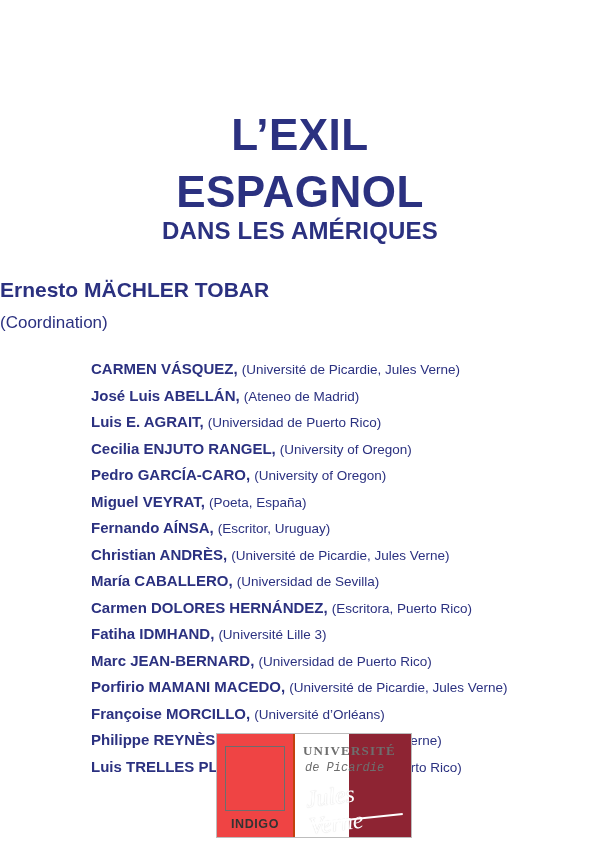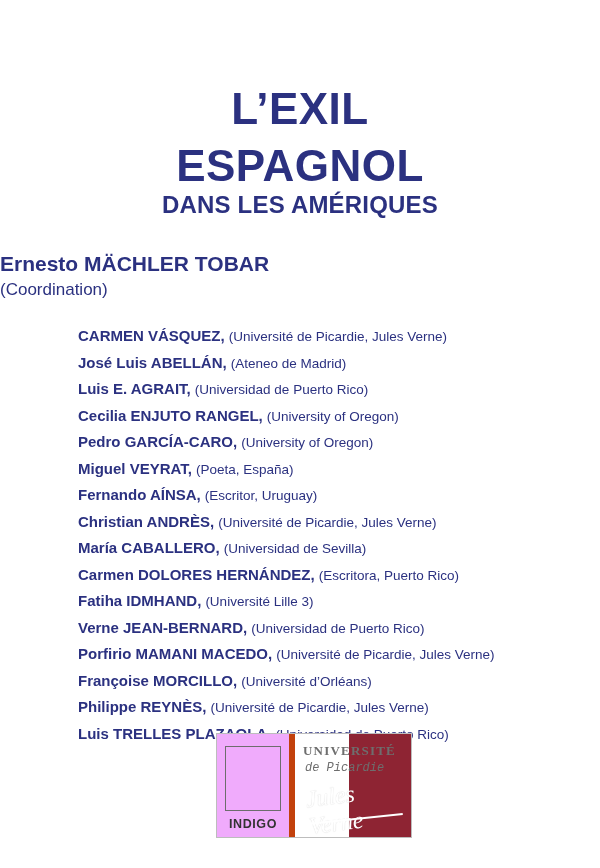--- a/index.html
+++ b/index.html
@@ -17,21 +17,21 @@
   .page {
     position: relative;
     width: 600px;
     height: 868px;
     box-sizing: border-box;
   }
 
   
   .title-block {
     text-align: center;
-    padding-top: 84px;
+    padding-top: 110px;
   }
   .title-line-1 {
     font-size: 44px;
     font-weight: bold;
     letter-spacing: 0.5px;
     color: #2b3180;
     line-height: 1.12;
   }
   .title-line-2 {
     font-size: 44px;
@@ -56,28 +56,29 @@
   }
   .coordinator-name {
     font-size: 21px;
     font-weight: bold;
     color: #2b3180;
   }
   .coordinator-role {
     font-size: 17px;
     font-weight: normal;
     color: #2b3180;
-    margin-top: 4px;
+    margin-top: 11px;
   }
 
   
   .contributors {
     margin-top: 28px;
     padding-left: 78px;
     padding-right: 40px;
+    margin-left: 13px;
   }
   .contributor {
     font-size: 14.5px;
     line-height: 1.0;
     margin-bottom: 11px;
     color: #2b3180;
     white-space: nowrap;
   }
   .contributor .name {
     font-weight: bold;
@@ -96,23 +97,23 @@
     width: 196px;
     height: 105px;
     display: flex;
     border: 1px solid #bdbdbd;
     background: #ffffff;
     box-sizing: border-box;
   }
   .logo-indigo {
     width: 78px;
     height: 100%;
-    border-right: 6px solid #c2410c;
+    border-right: 2px solid #c2410c;
     position: relative;
-    background: #f0abfc;
+    background: #ef4444;
     box-sizing: border-box;
   }
   .logo-indigo .indigo-box {
     position: absolute;
     left: 8px;
     top: 12px;
     right: 8px;
     bottom: 26px;
     border: 1px solid #6d6d6d;
   }
@@ -202,21 +203,21 @@
     <div class="contributor"><span class="name">José Luis ABELLÁN,</span> <span class="affil">(Ateneo de Madrid)</span></div>
     <div class="contributor"><span class="name">Luis E. AGRAIT,</span> <span class="affil">(Universidad de Puerto Rico)</span></div>
     <div class="contributor"><span class="name">Cecilia ENJUTO RANGEL,</span> <span class="affil">(University of Oregon)</span></div>
     <div class="contributor"><span class="name">Pedro GARCÍA-CARO,</span> <span class="affil">(University of Oregon)</span></div>
     <div class="contributor"><span class="name">Miguel VEYRAT,</span> <span class="affil">(Poeta, España)</span></div>
     <div class="contributor"><span class="name">Fernando AÍNSA,</span> <span class="affil">(Escritor, Uruguay)</span></div>
     <div class="contributor"><span class="name">Christian ANDRÈS,</span> <span class="affil">(Université de Picardie, Jules Verne)</span></div>
     <div class="contributor"><span class="name">María CABALLERO,</span> <span class="affil">(Universidad de Sevilla)</span></div>
     <div class="contributor"><span class="name">Carmen DOLORES HERNÁNDEZ,</span> <span class="affil">(Escritora, Puerto Rico)</span></div>
     <div class="contributor"><span class="name">Fatiha IDMHAND,</span> <span class="affil">(Université Lille 3)</span></div>
-    <div class="contributor"><span class="name">Verne JEAN-BERNARD,</span> <span class="affil">(Universidad de Puerto Rico)</span></div>
+    <div class="contributor"><span class="name">Marc JEAN-BERNARD,</span> <span class="affil">(Universidad de Puerto Rico)</span></div>
     <div class="contributor"><span class="name">Porfirio MAMANI MACEDO,</span> <span class="affil">(Université de Picardie, Jules Verne)</span></div>
     <div class="contributor"><span class="name">Françoise MORCILLO,</span> <span class="affil">(Université d’Orléans)</span></div>
     <div class="contributor"><span class="name">Philippe REYNÈS,</span> <span class="affil">(Université de Picardie, Jules Verne)</span></div>
     <div class="contributor"><span class="name">Luis TRELLES PLAZAOLA,</span> <span class="affil">(Universidad de Puerto Rico)</span></div>
   </div>
 
   <div class="logos">
     <div class="logo-indigo">
       <div class="indigo-box"></div>
       <div class="indigo-text">INDIGO</div>

